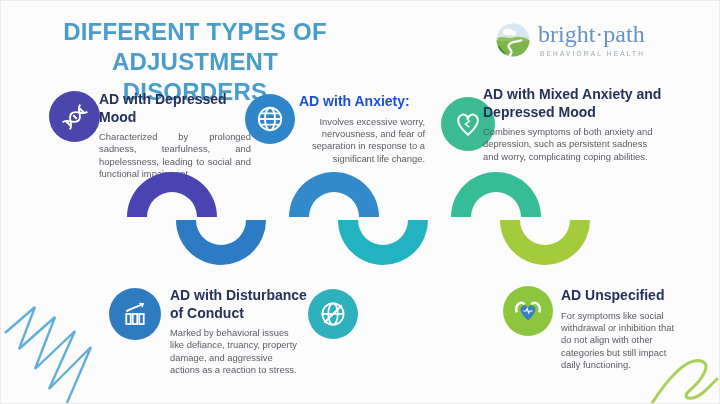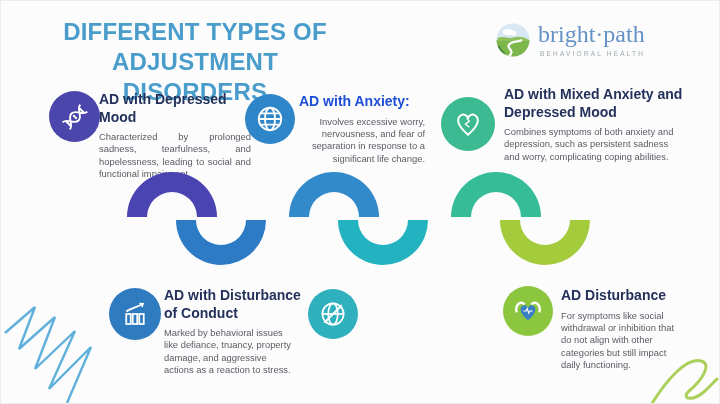--- a/index.html
+++ b/index.html
@@ -81,21 +81,21 @@
     <h3 class="card-h" style="color: #1d4ed8;">AD with Anxiety:</h3>
     <p class="card-p" style="width: 126px; color: rgb(88, 92, 99); text-align: right;">Involves excessive worry, nervousness, and fear of separation in response to a significant life change.</p>
   </div>
 
   <div class="icon-circle" style="left: 440px; top: 96px; width: 54px; height: 54px; background: rgb(60, 186, 146);">
     <svg width="32" height="32" viewBox="0 0 24 24" fill="none" stroke="#ffffff" stroke-width="1.4">
       <path d="M12 20 C5 14 3 9 6 6 C9 3.5 12 6 12 8 C12 6 15 3.5 18 6 C21 9 19 14 12 20 Z"></path>
       <path d="M11 7.5 L13 10 L10 12 L13 14.5" stroke-width="1"></path>
     </svg>
   </div>
-  <div class="card-text" style="left:503px;top:85px;width:186px;">
+  <div class="card-text" style="left:482px;top:85px;width:186px;">
     <h3 class="card-h" style="color: rgb(36, 50, 91);">AD with Mixed Anxiety and Depressed Mood</h3>
     <p class="card-p" style="width: 170px; color: rgb(88, 92, 99);">Combines symptoms of both anxiety and depression, such as persistent sadness and worry, complicating coping abilities.</p>
   </div>
 
   <svg class="abs" style="left:126px;top:171px;" width="140" height="94" viewBox="0 0 140 94">
     <path d="M0,45 A45,45 0 0 1 90,45 L70,45 A25,25 0 0 0 20,45 Z" style="fill: rgb(74, 68, 178);"></path>
     <path d="M49,48 A45,45 0 0 0 139,48 L119,48 A25,25 0 0 1 69,48 Z" style="fill: rgb(45, 122, 197);"></path>
   </svg>
   <svg class="abs" style="left:288px;top:171px;" width="140" height="94" viewBox="0 0 140 94">
     <path d="M0,45 A45,45 0 0 1 90,45 L70,45 A25,25 0 0 0 20,45 Z" style="fill: rgb(51, 138, 203);"></path>
@@ -108,21 +108,21 @@
 
   <div class="icon-circle" style="left: 108px; top: 287px; width: 52px; height: 52px; background: rgb(46, 123, 192);">
     <svg width="30" height="30" viewBox="0 0 24 24" fill="none" stroke="#ffffff" stroke-width="1.4">
       <rect x="5" y="12" width="3.6" height="8"></rect>
       <rect x="10.2" y="12" width="3.6" height="8"></rect>
       <rect x="15.4" y="12" width="3.6" height="8"></rect>
       <path d="M5 10 C9 7 13 7 18 4"></path>
       <path d="M15.5 3.5 L18.5 3.8 L17.5 6.5" stroke-width="1.2"></path>
     </svg>
   </div>
-  <div class="card-text" style="left:163px;top:286px;width:142px;">
+  <div class="card-text" style="left:169px;top:286px;width:142px;">
     <h3 class="card-h" style="color: rgb(36, 50, 91);">AD with Disturbance of Conduct</h3>
     <p class="card-p" style="width: 128px; color: rgb(88, 92, 99);">Marked by behavioral issues like defiance, truancy, property damage, and aggressive actions as a reaction to stress.</p>
   </div>
 
   <div class="icon-circle" style="left: 307px; top: 288px; width: 50px; height: 50px; background: rgb(47, 176, 189);">
     <svg width="30" height="30" viewBox="0 0 24 24" fill="none" stroke="#ffffff" stroke-width="1.4">
       <circle cx="12" cy="12" r="8.5"></circle>
       <ellipse cx="12" cy="12" rx="3.8" ry="8.5"></ellipse>
       <path d="M4 12 L20 12"></path>
       <path d="M5 19 L19 5" stroke-width="1.6"></path>
@@ -131,21 +131,21 @@
 
   <div class="icon-circle" style="left: 502px; top: 285px; width: 50px; height: 50px; background: rgb(140, 198, 62);">
     <svg width="32" height="32" viewBox="0 0 24 24">
       <path d="M3.5 13 C2 8 6 3.5 9.5 7" fill="none" stroke="#ffffff" stroke-width="1.8"></path>
       <path d="M20.5 13 C22 8 18 3.5 14.5 7" fill="none" stroke="#ffffff" stroke-width="1.8"></path>
       <path d="M12 19 C7 15 5 11 7.5 8.5 C9.5 6.7 12 8.5 12 10 C12 8.5 14.5 6.7 16.5 8.5 C19 11 17 15 12 19 Z" fill="#3a7fc2"></path>
       <path d="M8.5 12 L10.5 12 L11.4 10.2 L12.6 13.6 L13.5 12 L15.5 12" fill="none" stroke="#ffffff" stroke-width="0.9"></path>
     </svg>
   </div>
   <div class="card-text" style="left:560px;top:286px;width:138px;">
-    <h3 class="card-h" style="color: rgb(36, 50, 91);">AD Disturbance</h3>
+    <h3 class="card-h" style="color: rgb(36, 50, 91);">AD Unspecified</h3>
     <p class="card-p" style="width: 120px; color: rgb(88, 92, 99);">For symptoms like social withdrawal or inhibition that do not align with other categories but still impact daily functioning.</p>
   </div>
 
   <svg class="abs" style="left:-2px;top:282px;" width="130" height="122" viewBox="0 0 130 122">
     <path d="M6,50 L36,24 L20,66 L56,34 L36,86 L76,48 L50,106 L92,64 L68,120" fill="none" stroke-width="2.4" stroke-linejoin="miter" style="stroke: rgb(95, 176, 218);"></path>
   </svg>
   <svg class="abs" style="left:642px;top:332px;" width="78" height="72" viewBox="0 0 78 72">
     <path d="M8,72 C24,46 44,24 58,28 C70,31 58,48 46,58 C38,65 48,70 62,58 L74,46" fill="none" stroke-width="3" stroke-linecap="round" style="stroke: rgb(171, 208, 90);"></path>
   </svg>
 

